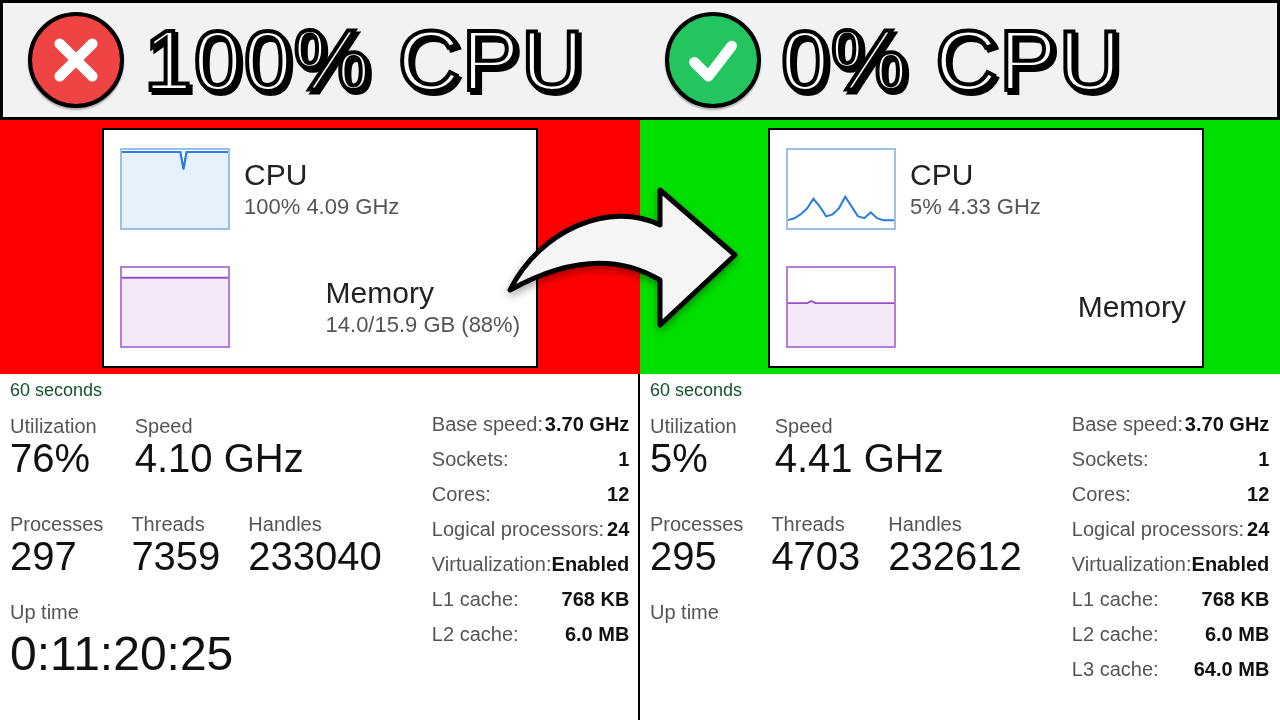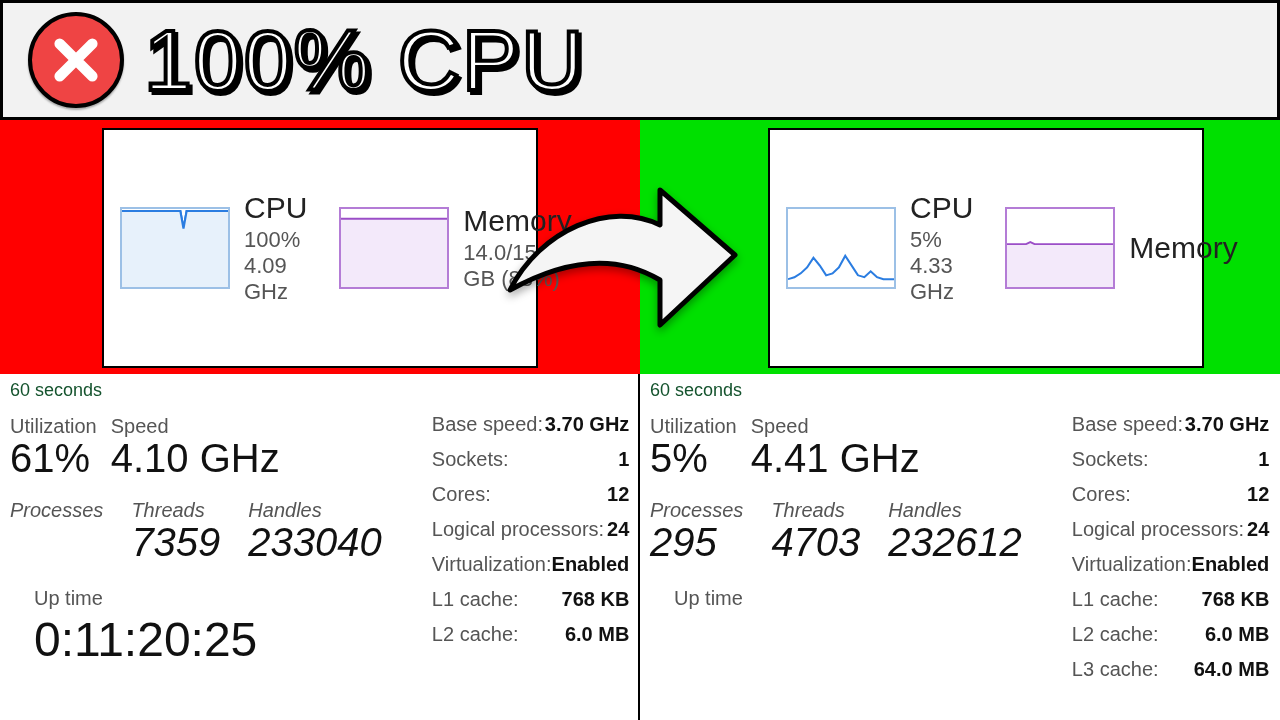--- a/index.html
+++ b/index.html
@@ -26,21 +26,21 @@
   }
 
   
   .strip { position:absolute; top:120px; height:254px; }
   .strip-red   { left:0;    width:640px; background:#ff0000; }
   .strip-green { left:640px; width:640px; background:#00e000; }
 
   
   .mini {
     position:absolute; top:128px; width:436px; height:240px; background:#fff;
-    border:2px solid #000; display:flex; flex-direction:row;
+    border:2px solid #000; display:flex; flex-direction:column;
   }
   .mini-left  { left:102px; }
   .mini-right { left:768px; }
   .mini-row { flex:1; display:flex; align-items:center; gap:14px; padding:10px 16px; }
   .mini-row + .mini-row { border-top: none; justify-content: space-between; }
   .spark {
     width:110px; height:82px; position:relative; flex:0 0 110px;
     border:2px solid #9cc0e6; background:#fff;
   }
   .spark svg { position:absolute; inset:0; width:100%; height:100%; }
@@ -61,43 +61,51 @@
     padding:6px 12px 12px 10px;
   }
   .detail-left  { left:0; border-right:2px solid #000;}
   .detail-right { left:640px; }
   .sixty { font-size:18px; color:#14532d; margin-bottom:6px; }
 
   .cols { display:flex; gap:50px; }
   .stats-left { flex:0 0 300px; }
   .stats-right { flex:1; }
 
-  .pair { display:flex; gap:14px; margin-top:8px; }
+  .pair { display:flex; gap:38px; margin-top:8px; }
   .block .lbl { font-size:20px; color:#555; }
   .block .val { font-size:40px; color:#111; margin-top:-2px; }
-  .trio { display:flex; gap:28px; margin-top:18px;font-style:italic; }
-  .uptime { margin-top:22px;margin-left:24px;}
+  .trio { display:flex; gap:28px; margin-top:32px; }
+  .uptime { margin-top:22px;}
   .uptime .lbl{ font-size:20px; color:#555;}
   .uptime .val{ font-size:48px; color:#111; margin-top:2px;}
 
   .kv { display:flex; justify-content:space-between; font-size:20px; color:#333; line-height:1.75; max-width:260px;}
   .kv .k{ color:#555;}
   .kv .v{ color:#111; font-weight:700;}
 </style>
 </head>
 <body>
 
 <div class="banner">
   <div class="half">
     <div class="badge badge-bad">
       <svg viewBox="0 0 24 24">
           <path d="M5 5 L19 19 M19 5 L5 19" stroke="#fff" stroke-width="4.5" stroke-linecap="round" fill="none"></path>
         </svg>
     </div>
     <div class="big">100% CPU</div>
+  </div>
+  <div class="half">
+    <div class="badge badge-good">
+      <svg viewBox="0 0 24 24">
+          <path d="M4 13 L10 19 L20 6" stroke="#fff" stroke-width="4.5" stroke-linecap="round" stroke-linejoin="round" fill="none"></path>
+        </svg>
+    </div>
+    <div class="big">0% CPU</div>
   </div>
 </div>
 
 <div class="strip strip-red"></div>
 <div class="strip strip-green"></div>
 
 <div class="mini mini-left">
   <div class="mini-row">
     <div class="spark">
       <svg viewBox="0 0 100 80" preserveAspectRatio="none">
@@ -156,30 +164,31 @@
   </svg>
 </div>
 
 <div class="detail detail-left">
   <div class="sixty">60 seconds</div>
   <div class="cols">
     <div class="stats-left">
       <div class="pair">
         <div class="block">
           <div class="lbl">Utilization</div>
-          <div class="val">61%</div>
+          <div class="val">76%</div>
         </div>
         <div class="block">
           <div class="lbl">Speed</div>
           <div class="val">4.10 GHz</div>
         </div>
       </div>
       <div class="trio">
         <div class="block">
           <div class="lbl">Processes</div>
+          <div class="val">297</div>
         </div>
         <div class="block">
           <div class="lbl">Threads</div>
           <div class="val">7359</div>
         </div>
         <div class="block">
           <div class="lbl">Handles</div>
           <div class="val">233040</div>
         </div>
       </div>

